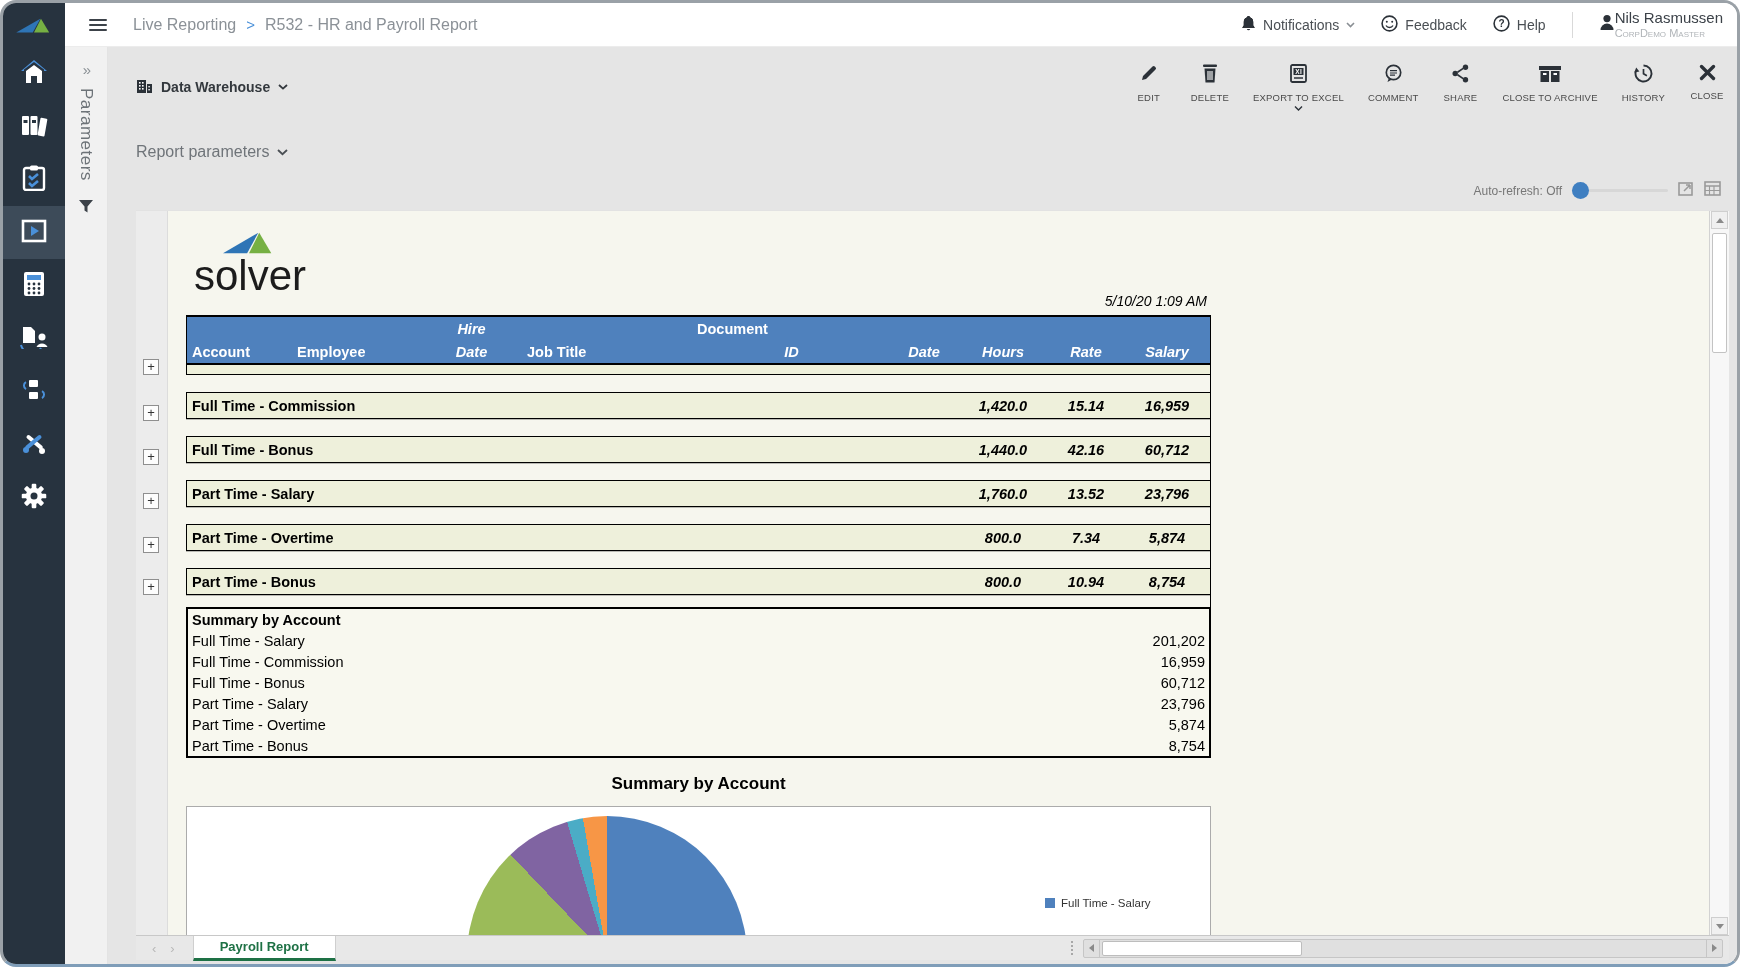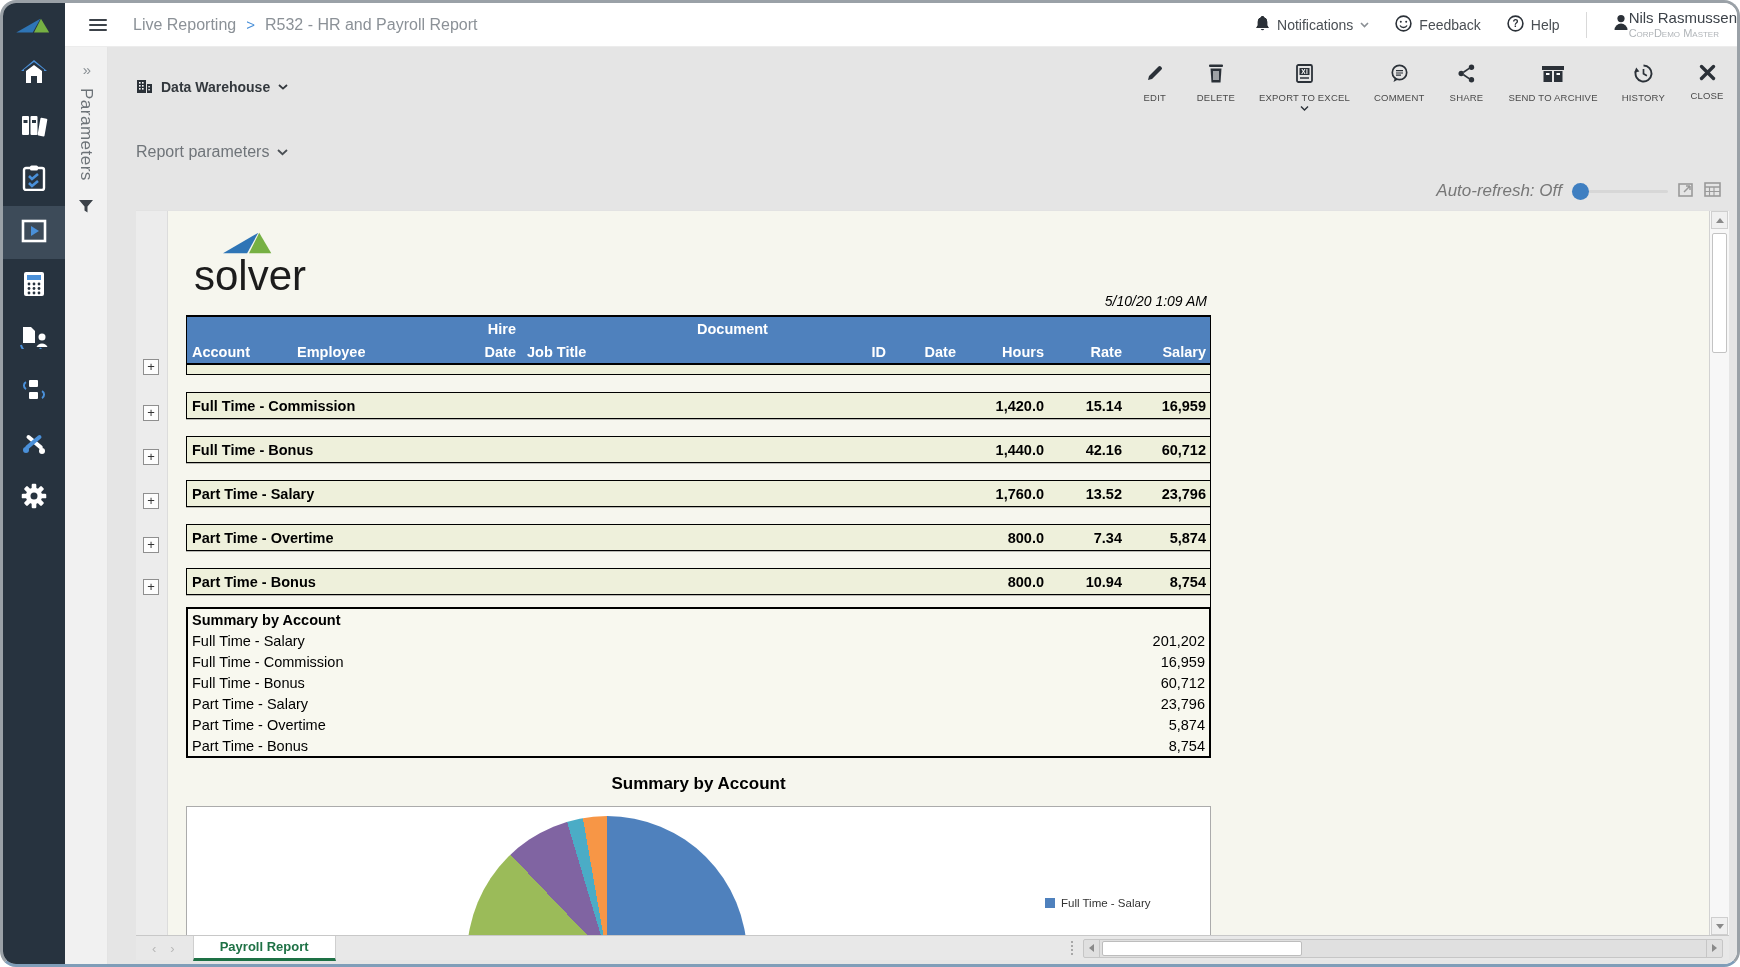--- a/index.html
+++ b/index.html
@@ -17,38 +17,38 @@
   .rail-chevrons { color:#8a9095; font-size:15px; letter-spacing:-2px; margin-bottom:10px; cursor:pointer; }
   .rail-label { writing-mode:vertical-rl; font-size:17px; color:#6d7378; letter-spacing:.5px; margin-bottom:16px; }
   .rail-funnel { margin-top:2px; }
 
   
   .topbar { position:absolute; left:62px; right:0; top:0; height:44px; background:#fff; border-bottom:1px solid #ececec; display:flex; align-items:center; z-index:6; }
   .hamburger { width:18px; margin:0 26px 0 24px; cursor:pointer; }
   .hamburger div { height:2px; background:#3c4249; margin:3px 0; border-radius:1px; }
   .crumb { font-size:16px; color:#8b9197; display:flex; align-items:center; gap:10px; }
   .crumb .sep { color:#4a90d9; font-size:15px; }
-  .topbar-right { margin-left:auto; display:flex; align-items:center; gap:26px; }
+  .topbar-right { margin-left:auto; display:flex; align-items:center; gap:26px; padding-right:14px; }
   .top-item { display:flex; align-items:center; gap:7px; font-size:14px; color:#4a4f54; cursor:pointer; }
   .top-divider { width:1px; height:26px; background:#d9d9d9; }
   .user-block { display:flex; align-items:center; cursor:pointer; }
   .user-text { line-height:1.1; }
   .user-name { font-size:15px; color:#3c4249; }
   .user-org { font-size:11px; color:#b0b4b8; font-variant:small-caps; }
 
   
   .main { position:absolute; left:105px; right:0; top:44px; bottom:0; background:#e5e5e5; }
   .cmd-row { position:absolute; top:12px; left:28px; right:12px; height:56px; display:flex; align-items:center; }
   .src-picker { display:flex; align-items:center; gap:8px; font-size:14px; font-weight:bold; color:#33383d; cursor:pointer; }
   .actions { margin-left:auto; display:flex; align-items:flex-start; gap:24px; }
   .action { display:flex; flex-direction:column; align-items:center; gap:5px; cursor:pointer; min-width:36px; }
   .action-label { font-size:9.5px; color:#4a4a4a; letter-spacing:.2px; white-space:nowrap; }
   .params-row { position:absolute; top:96px; left:28px; display:flex; align-items:center; gap:8px; font-size:16px; color:#6f7479; cursor:pointer; }
   .refresh-row { position:absolute; top:134px; right:16px; display:flex; align-items:center; gap:10px; }
-  .refresh-label { font-size:17px; color:#777;font-style:italic; }
+  .refresh-label { font-size:12px; color:#777; }
   .slider { width:96px; height:3px; background:#d7d7d7; border-radius:2px; position:relative; cursor:pointer; }
   .slider-knob { position:absolute; left:0; top:-7px; width:17px; height:17px; border-radius:50%; background:#3f7fc1; }
   .mini-ic { color:#9a9a9a; cursor:pointer; }
 
   
   .viewer { position:absolute; top:163px; left:28px; right:8px; bottom:4px; display:flex; flex-direction:column; border-top:1px solid #e2e2e2; }
   .viewer-body { flex:1; min-height:0; display:flex; }
   .gutter { width:32px; background:#ececec; border-right:1px solid #dcdcdc; position:relative; }
   .expand-btn { position:absolute; left:7px; width:16px; height:16px; background:#fdfdfd; border:1px solid #8f8f8f; font-size:13px; line-height:13px; text-align:center; color:#333; cursor:pointer; }
   .page { flex:1; background:#f6f6ee; overflow:hidden; position:relative; padding:12px 0 0 18px; }
@@ -62,21 +62,21 @@
   .rep-title { font-size:20px; font-weight:bold; }
   .rep-sub { font-size:15px; font-weight:bold; margin-top:4px; }
   .rep-period { font-size:15px; font-weight:bold; margin-top:4px; }
   .rep-ts { position:absolute; right:4px; bottom:6px; font-size:14px; font-style:italic; color:#000; }
 
   
   .grid { display:grid; grid-template-columns:105px 135px 95px 175px 195px 70px 88px 78px 84px; align-items:center; }
   .thead { background:#4f81bd; color:#fff; font-weight:bold; font-size:14.5px; border-top:2px solid #000; border-bottom:2px solid #000; border-left:1px solid #000; border-right:1px solid #000; }
   .thead .grid { height:23px; }
   .c-l { padding-left:5px; text-align:left; }
-  .c-r { padding-right:6px; text-align:right; }
+  .c-r { padding-right:6px; text-align:center;font-style:italic; }
   .c-c { text-align:left; }
   .strip { height:10px; background:#eef0db; border-left:1px solid #000; border-right:1px solid #000; border-bottom:1px solid #000; }
   .gap { height:17px; border-right:1px solid #000; }
   .band { background:#eef0db; border:1px solid #000; height:27px; font-weight:bold; font-size:14.5px; color:#000; box-shadow:0 1px 0 rgba(0,0,0,.25); }
   .band .acct { grid-column:1 / 5; }
 
   
   .sum-space { height:12px; border-right:1px solid #000; }
   .summary { border:2px solid #000; background:#f8f8ef; font-size:14.5px; color:#000; }
   .sum-row { display:flex; justify-content:space-between; height:21px; align-items:center; padding:0 4px 0 4px; }
@@ -348,21 +348,21 @@
           <span class="action-label">SHARE</span>
         </div>
         <div class="action">
           <span><svg width="24" height="19" viewBox="0 0 24 19">
                 <rect x="1" y="2" width="22" height="4" fill="#2b3138"></rect>
                 <rect x="2.5" y="7" width="8.5" height="11" fill="#2b3138"></rect>
                 <rect x="13" y="7" width="8.5" height="11" fill="#2b3138"></rect>
                 <rect x="5" y="9" width="3.5" height="2" fill="#fff"></rect>
                 <rect x="15.5" y="9" width="3.5" height="2" fill="#fff"></rect>
               </svg></span>
-          <span class="action-label">SEND TO ARCHIVE</span>
+          <span class="action-label">CLOSE TO ARCHIVE</span>
         </div>
         <div class="action">
           <span><svg width="19" height="19" viewBox="0 0 19 19">
                 <path d="M9.5 1.5 a8 8 0 1 1 -7.6 5.5" fill="none" stroke="#2b3138" stroke-width="1.9"></path>
                 <polygon points="0.2,8.6 5.4,7.6 2.2,3.4" fill="#2b3138"></polygon>
                 <path d="M9.5 5 v4.8 l3.4 2" stroke="#2b3138" stroke-width="1.7" fill="none"></path>
               </svg></span>
           <span class="action-label">HISTORY</span>
         </div>
         <div class="action">

